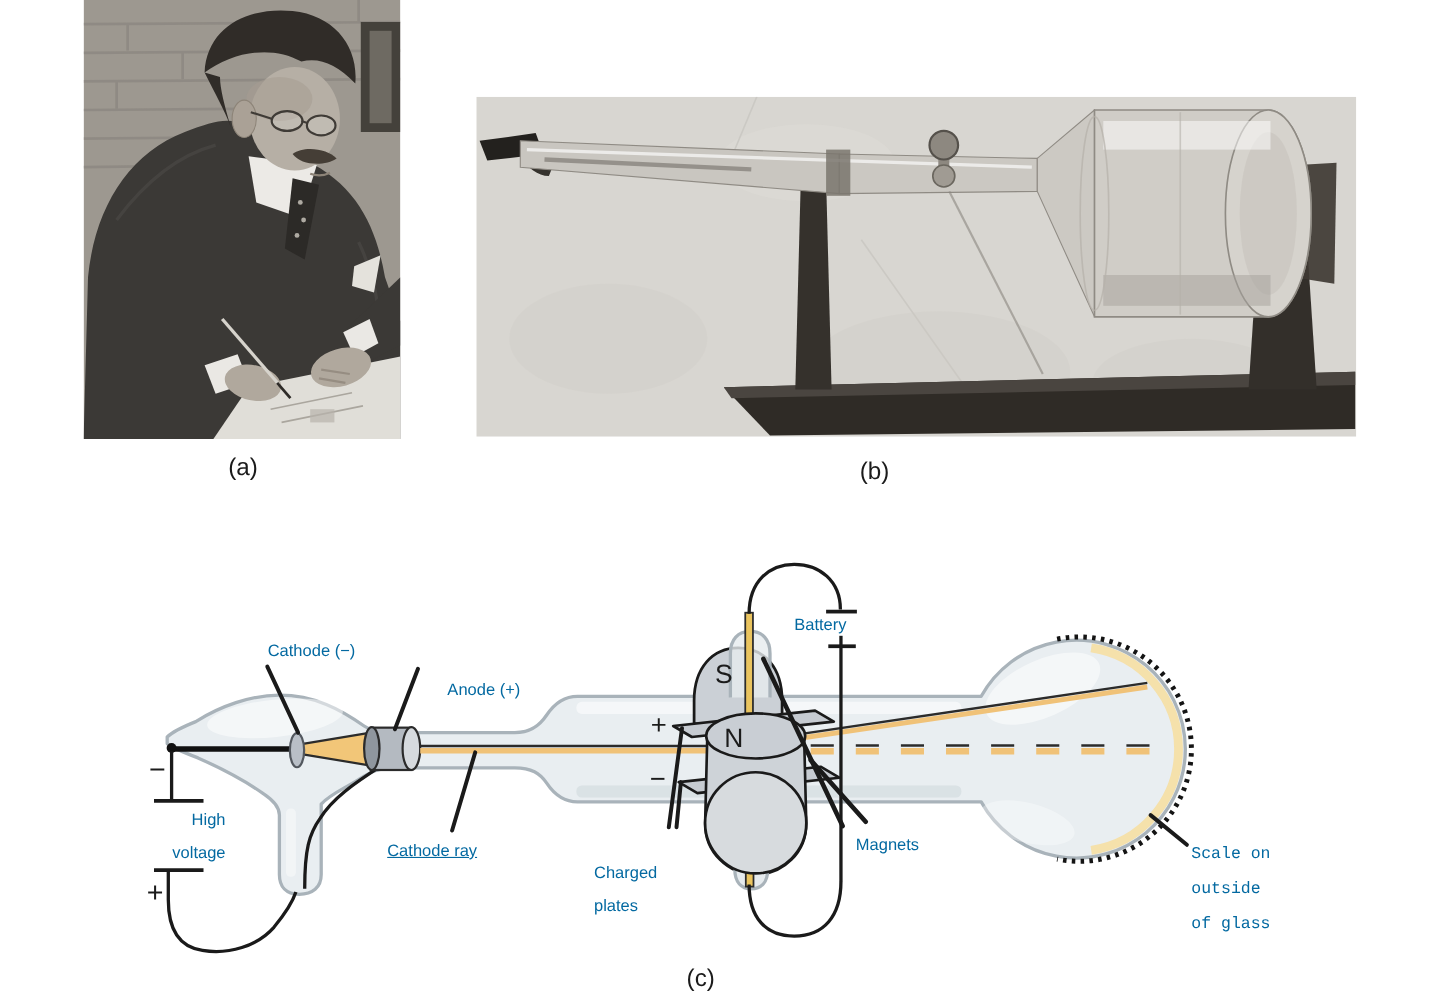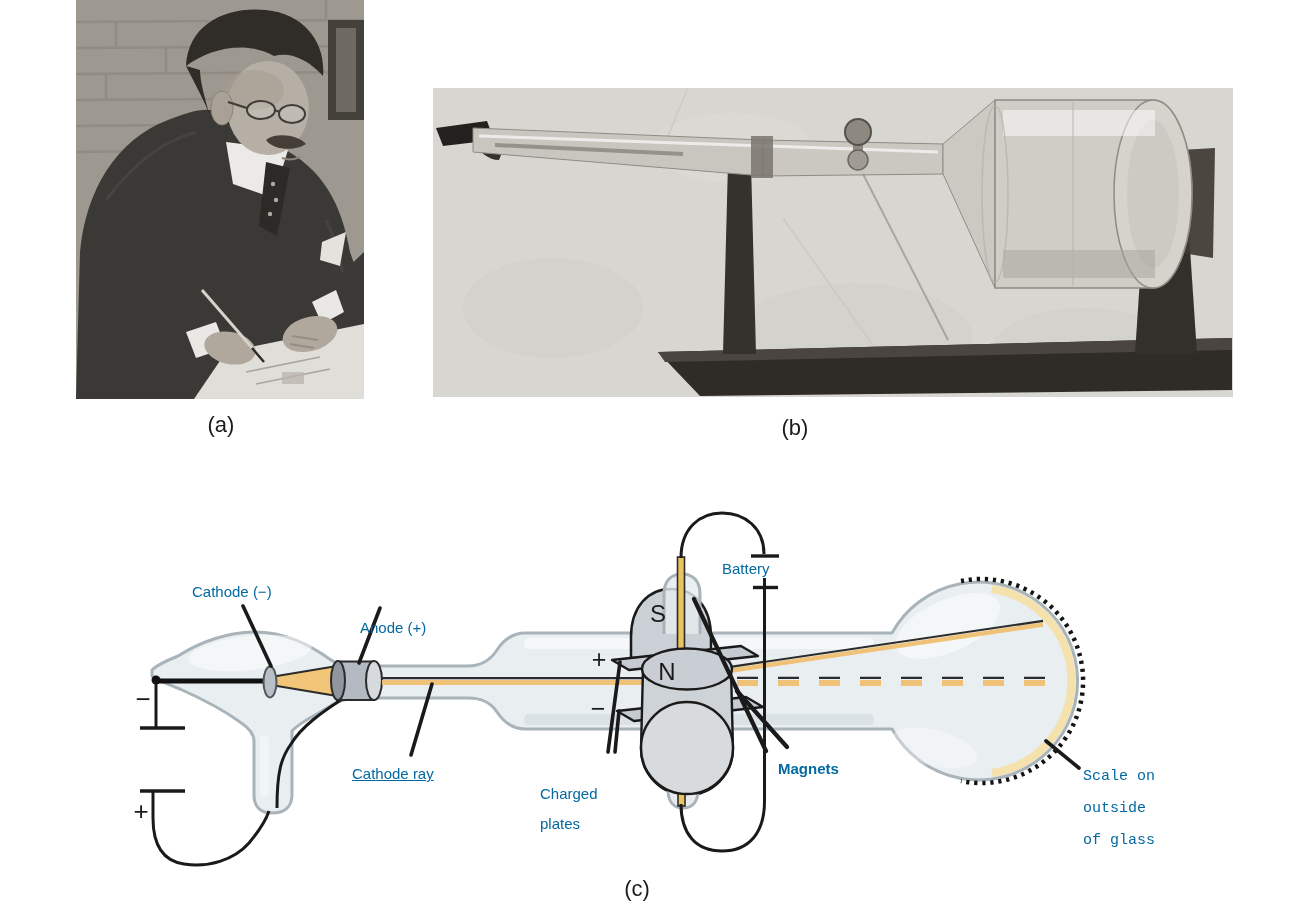--- a/index.html
+++ b/index.html
@@ -1,21 +1,21 @@
 <!DOCTYPE html>
 <html><head>
 <meta charset="utf-8">
 <style>
   html,body{margin:0;padding:0;background:#fff;}
   .stage{position:relative;width:1300px;height:910px;background:#ffffff;overflow:hidden;
          font-family:"Liberation Sans", sans-serif;color:#1b1b1b;}
   .panel{position:absolute;}
   svg{display:block;}
   .lbl{position:absolute;font-size:15px;line-height:25px;color:#0369a1;white-space:nowrap;z-index:5;}
-  .lbl.center{text-align:left;}
+  .lbl.center{text-align:right;}
   .lbl .line{display:block;white-space:nowrap;}
   .caption{position:absolute;font-size:22px;text-align:center;width:200px;z-index:5;}
   .sign{position:absolute;font-size:26px;width:26px;text-align:center;z-index:6;}
   .pole{position:absolute;font-size:24px;width:28px;text-align:center;z-index:6;}
 </style>
 </head>
 <body>
 
 <div class="stage">
 
@@ -258,39 +258,43 @@
       <line x1="615" y1="752" x2="619" y2="711" stroke-width="3.6"></line>
       <line x1="694" y1="599" x2="766" y2="751" stroke-width="4.2"></line>
       <line x1="737" y1="691" x2="787" y2="747" stroke-width="4.2"></line>
       <line x1="1046" y1="741" x2="1079" y2="768" stroke-width="3.6"></line>
     </g>
   </svg>
 
   <div class="lbl center" style="left:192px;top:579px;width:131px;">Cathode (−)</div>
   <div class="lbl center" style="left:360px;top:578px;width:113px;margin-top:37px;">Anode (+)</div>
 
+  <div class="lbl center" style="left:105px;top:731px;width:100px;line-height:30px;">
+    <span class="line">High</span>
+    <span class="line">voltage</span>
+  </div>
   <div class="sign" style="left:130px;top:684px;">−</div>
   <div class="sign" style="left:128px;top:796px;">+</div>
 
   <div class="lbl" style="left:352px;top:761px;text-decoration:underline;">Cathode ray</div>
 
   <div class="lbl" style="left:540px;top:756px;line-height:30px;margin-top:23px;">
     <span class="line">Charged</span>
     <span class="line">plates</span>
   </div>
 
   <div class="lbl" style="left:722px;top:556px;">Battery</div>
 
   <div class="pole" style="left:644px;top:600px;">S</div>
   <div class="pole" style="left:653px;top:658px;">N</div>
 
   <div class="sign" style="left:586px;top:645px;font-size:25px;">+</div>
   <div class="sign" style="left:585px;top:694px;font-size:25px;">−</div>
 
-  <div class="lbl" style="left:778px;top:756px;font-weight:bold;">Magnets</div>
+  <div class="lbl" style="left:778px;top:756px;">Magnets</div>
 
   <div class="lbl" style="left:1083px;top:761px;line-height:32px;font-family:Liberation Mono, monospace;">
     <span class="line">Scale on</span>
     <span class="line">outside</span>
     <span class="line">of glass</span>
   </div>
 
   <div class="caption" style="left:537px;top:876px;">(c)</div>
 
 </div>

